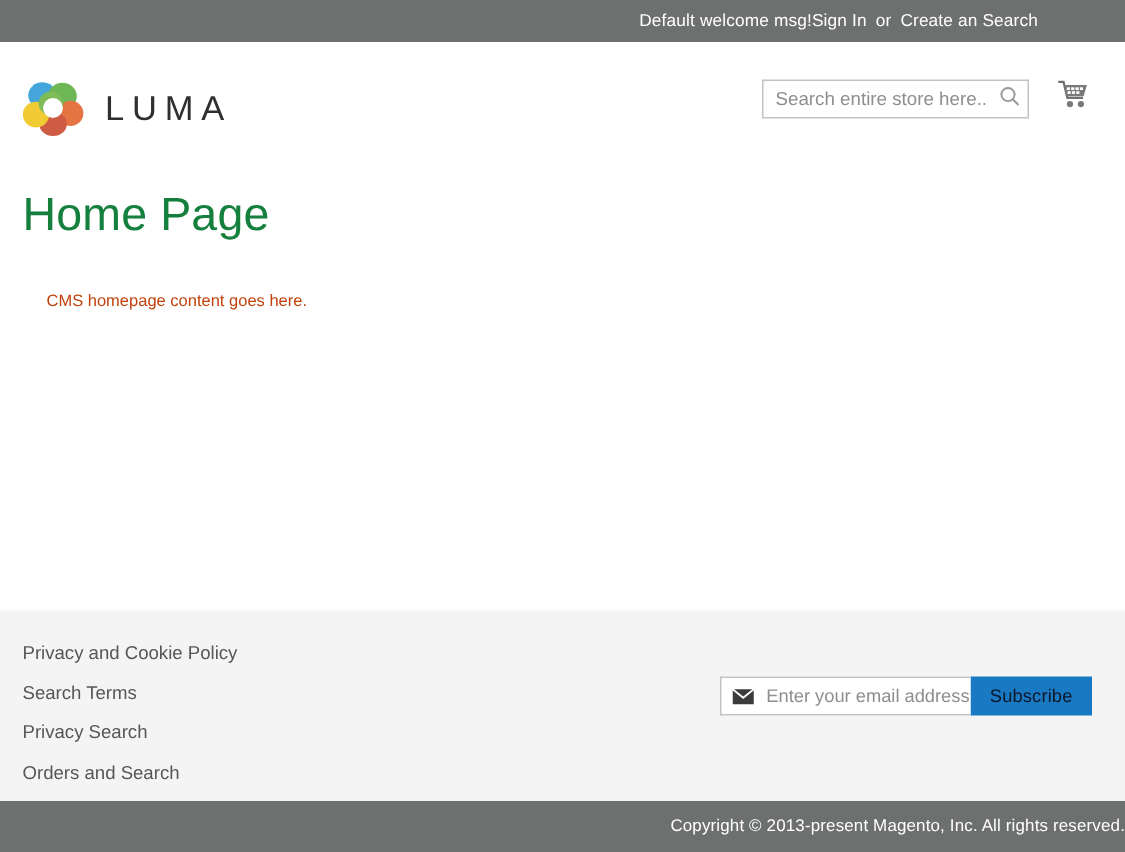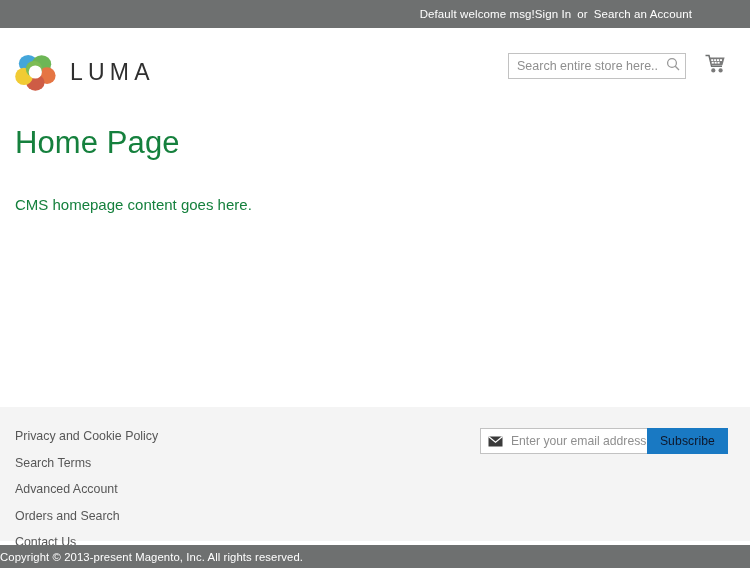--- a/index.html
+++ b/index.html
@@ -137,23 +137,23 @@
   }
   .page-title {
     font-size: 31px;
     font-weight: 300;
     color: #15803d;
     margin: 0 0 34px 0;
     letter-spacing: 0.1px;
     line-height: 1.1;
   }
   .cms-content {
-    font-size: 15px;
-    color: #15803d;
-    margin: 0;
+    font-size: 11px;
+    color: #c2410c;
+    margin: 16px;
     line-height: 1.4;
   }
 
   
   .footer {
     position: absolute;
     left: 0;
     right: 0;
     top: 407px;
     bottom: 27px;
@@ -173,21 +173,21 @@
     font-size: 12.4px;
     color: #575757;
     text-decoration: none;
     cursor: pointer;
   }
 
   .newsletter {
     display: flex;
     align-items: stretch;
     height: 26px;
-    margin-top: 2px;
+    margin-top: 25px;
   }
   .newsletter-field {
     position: relative;
     display: flex;
     align-items: center;
     background: #ffffff;
     border: 1px solid #c2c2c2;
     border-right: none;
     width: 167px;
     height: 26px;
@@ -225,39 +225,39 @@
     border-radius: 0;
     letter-spacing: 0.1px;
   }
 
   
   .copyright {
     position: absolute;
     left: 0;
     right: 0;
     bottom: 0;
-    height: 23px;
+    height: 34px;
     background: #6e7070;
     color: #ffffff;
     font-size: 11.3px;
     display: flex;
     align-items: center;
-    justify-content: flex-start;
+    justify-content: flex-end;
     letter-spacing: 0.1px;
   }
 </style>
 </head>
 <body>
 
 <div class="top-panel">
   <div class="top-panel-inner">
     <span class="welcome-msg">Default welcome msg!</span>
     <a class="top-link">Sign In</a>
     <span class="top-sep">or</span>
-    <a class="top-link">Search an Account</a>
+    <a class="top-link">Create an Search</a>
   </div>
 </div>
 
 <div class="header">
 
   <a class="logo-block">
     <span class="logo-mark">
       <svg width="41" height="38" viewBox="0 0 41 38">
         <g opacity="0.88">
           <ellipse cx="13.2" cy="10.5" rx="9.4" ry="8.6" fill="#2b9ad6"></ellipse>
@@ -313,21 +313,21 @@
 
 <div class="footer">
   <ul class="footer-links">
     <li>
       <a class="footer-link">Privacy and Cookie Policy</a>
     </li>
     <li>
       <a class="footer-link">Search Terms</a>
     </li>
     <li>
-      <a class="footer-link">Advanced Account</a>
+      <a class="footer-link">Privacy Search</a>
     </li>
     <li>
       <a class="footer-link">Orders and Search</a>
     </li>
     <li>
       <a class="footer-link">Contact Us</a>
     </li>
   </ul>
 
   <div class="newsletter">

